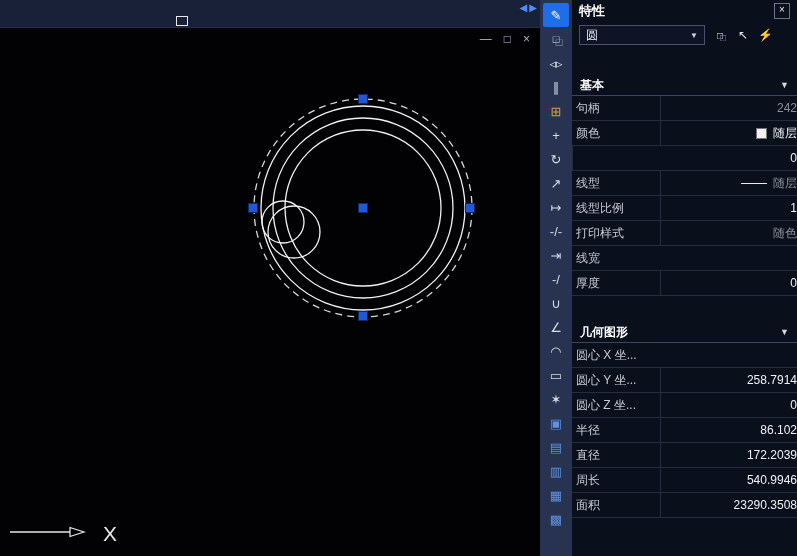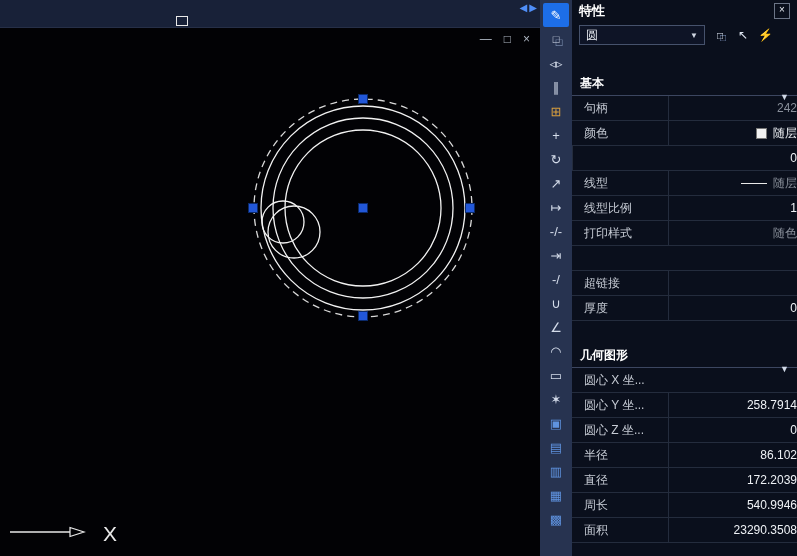--- a/index.html
+++ b/index.html
@@ -35,25 +35,25 @@
   .selector-row{display:flex;align-items:center;gap:5px;padding:3px 7px 0 7px;}
   .obj-select{width:126px;height:20px;background:#0e1426;border:1px solid #46526c;color:#eef1f6;
               display:flex;align-items:center;padding:0 6px;box-sizing:border-box;}
   .obj-select .caret{margin-left:auto;font-size:8px;color:#cfd6e2;}
   .panel-tools{display:flex;gap:3px;}
   .sel-btn{width:20px;height:18px;display:flex;align-items:center;justify-content:center;
            color:#dfe6f2;font-size:12px;}
   .sel-btn.dup{text-shadow:3px 2px 0 #7d93bd;font-size:10px;}
   .panel-sections{margin-top:30px;}
   .section{margin-bottom:26px;}
-  .sec-header{display:flex;height:20px;border-bottom:1px solid #3c4660;
-              padding:0 8px;color:#fff;font-weight:bold;font-size:12px;flex-direction:column;}
+  .sec-header{display:flex;align-items:center;height:20px;border-bottom:1px solid #3c4660;
+              padding:0 8px;color:#fff;font-weight:bold;font-size:12px;}
   .sec-header .chev{margin-left:auto;font-size:9px;color:#d0d8e6;font-weight:normal;}
   .prop-row{display:flex;height:25px;box-sizing:border-box;border-bottom:1px solid #242c3d;align-items:stretch;}
-  .prop-label{width:84px;flex:0 0 auto;padding-left:12px;display:flex;align-items:center;
+  .prop-label{width:84px;flex:0 0 auto;padding-left:4px;display:flex;align-items:center;
               color:#c6cbd4;white-space:nowrap;overflow:hidden;}
   .prop-value{flex:1;display:flex;align-items:center;padding-left:8px;border-left:1px solid #242c3d;color:#eef1f5;justify-content:flex-end;}
   .val-text.muted{color:#8a909b;}
   .swatch{width:9px;height:9px;background:#f2f2f2;border:1px solid #777;margin-right:6px;flex:0 0 auto;}
   .linesample{width:26px;height:0;border-top:1px solid #e9e9e9;margin-right:6px;flex:0 0 auto;}
   .linesample.thick{border-top-width:3px;}
 </style>
 </head>
 <body>
 
@@ -169,26 +169,21 @@
             <span class="val-text">1</span>
           </div>
         </div>
         <div class="prop-row">
           <div class="prop-label">打印样式</div>
           <div class="prop-value">
             <span class="val-text muted">随色</span>
           </div>
         </div>
         <div class="prop-row">
-        </div>
-        <div class="prop-row">
-          <div class="prop-label">超链接</div>
-          <div class="prop-value">
-            <span class="val-text"></span>
-          </div>
+          <div class="prop-label">线宽</div>
         </div>
         <div class="prop-row">
           <div class="prop-label">厚度</div>
           <div class="prop-value">
             <span class="val-text">0</span>
           </div>
         </div>
       </div>
       <div class="section">
         <div class="sec-header">

